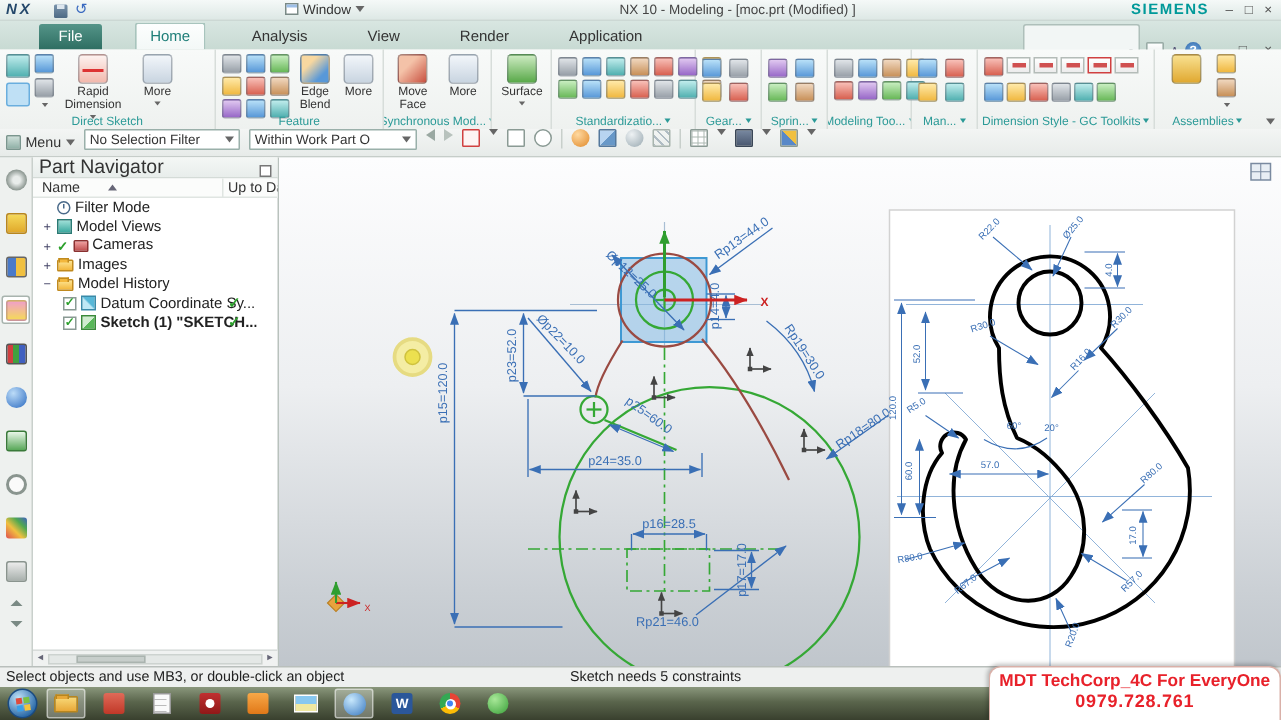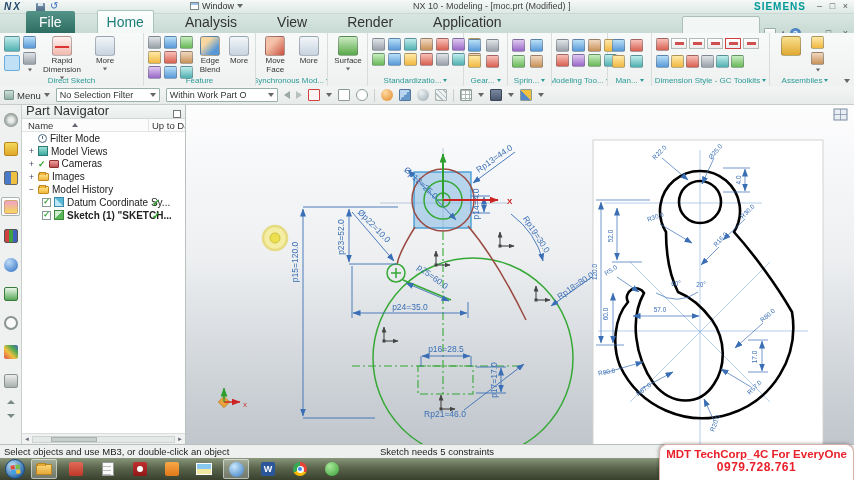--- a/index.html
+++ b/index.html
@@ -17,21 +17,21 @@
 .win-ic{width:9px;height:8px;border:1px solid #7a8a86;background:#fff;position:relative}
 .win-ic::before{content:"";position:absolute;left:0;top:0;width:7px;height:2px;background:#9ec0e8}
 .caret{width:0;height:0;border-left:3px solid transparent;border-right:3px solid transparent;border-top:4px solid #666;display:inline-block}
 .apptitle{position:absolute;left:413px;top:1px;font-size:9px;color:#444}
 .brand{position:absolute;right:48px;top:1px;color:#009999;font-weight:bold;font-size:10px;letter-spacing:1px}
 .wbtns{position:absolute;right:2px;top:0;display:flex}
 .wbtn{width:13px;height:12px;text-align:center;font-size:9px;line-height:12px;color:#555}
 
 
 .tabrow{position:absolute;left:0;top:14px;width:854px;height:19px;background:linear-gradient(#d8e6e1,#c8dad3);display:flex;align-items:flex-end;padding-left:26px;gap:22px}
-.tab{font-size:14px;color:#333;padding:3px 9px 3px 9px}
+.tab{font-size:10px;color:#333;padding:3px 9px 3px 9px}
 .tab.file{background:linear-gradient(#549488,#2e6e62);color:#fff;border-radius:2px 2px 0 0;padding:3px 13px}
 .tab.active{background:linear-gradient(#fdfefe,#f3f8f7);border:1px solid #a8c4bd;border-bottom:none;color:#1e7e78;border-radius:2px 2px 0 0}
 .tr-right{position:absolute;right:2px;top:2px;display:flex;align-items:center;gap:4px}
 .findbox{display:flex;align-items:flex-start;width:78px;height:30px;background:#f2f6f5;border:1px solid #aebfba;border-radius:2px;padding:16px 2px}
 .findbox input{flex:1;border:none;background:transparent;font-size:8px;font-style:italic;color:#888;width:58px;outline:none;font-family:"Liberation Sans",sans-serif}
 .mag{width:6px;height:6px;border:1.4px solid #7a8a86;border-radius:50%;position:relative}
 .mag::after{content:"";position:absolute;left:4px;top:4px;width:4px;height:1.4px;background:#7a8a86;transform:rotate(45deg)}
 .mini-ic{width:12px;height:11px;border:1px solid #9aaca7;background:linear-gradient(#fff,#e0e8e6);border-radius:1px}
 .chev{font-size:8px;color:#557;line-height:11px}
 .helpbtn{width:11px;height:11px;border-radius:50%;background:radial-gradient(#7ab0e0,#2a62a8);color:#fff;font-size:8px;font-weight:bold;text-align:center;line-height:11px}
@@ -66,21 +66,21 @@
 .bi-surf{background:linear-gradient(#cdebc2,#58a848)}
 .bi-asm{background:linear-gradient(#f8e090,#e0a830)}
 .blabel{font-size:8px;color:#333;text-align:center;line-height:1.1}
 .minirow{display:flex;gap:2px;margin-top:2px}
 .minibtn{width:16px;height:11px;border:1px solid #b4bcb8;background:linear-gradient(#fff,#ececec);display:flex;align-items:center;justify-content:center}
 .minibtn.sel{border-color:#d04040}
 .mb-red{width:9px;height:3px;background:#d05050}
 .ovfl{margin-left:auto;align-self:flex-end;margin-bottom:4px;margin-right:4px}
 
 
-.utilbar{position:absolute;left:0;top:86px;width:854px;height:19px;background:linear-gradient(#f3f5f4,#e7ebe9);border-bottom:1px solid #c6cdc9;display:flex;align-items:center;gap:6px;padding-left:4px;font-size:9.5px;color:#333}
+.utilbar{position:absolute;left:0;top:86px;width:854px;height:19px;background:linear-gradient(#f3f5f4,#e7ebe9);border-bottom:1px solid #c6cdc9;display:flex;gap:6px;padding-left:4px;font-size:9.5px;color:#333}
 .menu-btn{display:flex;align-items:center;gap:3px}
 .menu-ic{width:10px;height:10px;background:linear-gradient(#cfe0da,#8fb0a6);border:1px solid #7a968e;border-radius:1px}
 .dd{display:flex;align-items:center;justify-content:space-between;height:14px;background:#fff;border:1px solid #9ab0aa;border-radius:1px;padding:0 3px;font-size:9px}
 .ut{width:12px;height:12px;border-radius:1px}
 .ut-arrow{width:0;height:0;border-top:4px solid transparent;border-bottom:4px solid transparent}
 .ut-back{border-right:6px solid #9aa8a2}
 .ut-fwd{border-left:6px solid #b8c2bd}
 .ut-snap{border:1px solid #d04040;background:#fdf4f4}
 .ut-box{border:1px solid #8a9a94;background:#fff}
 .ut-sph-o{border-radius:50%;background:radial-gradient(circle at 35% 30%,#ffd9a0,#e08828)}

